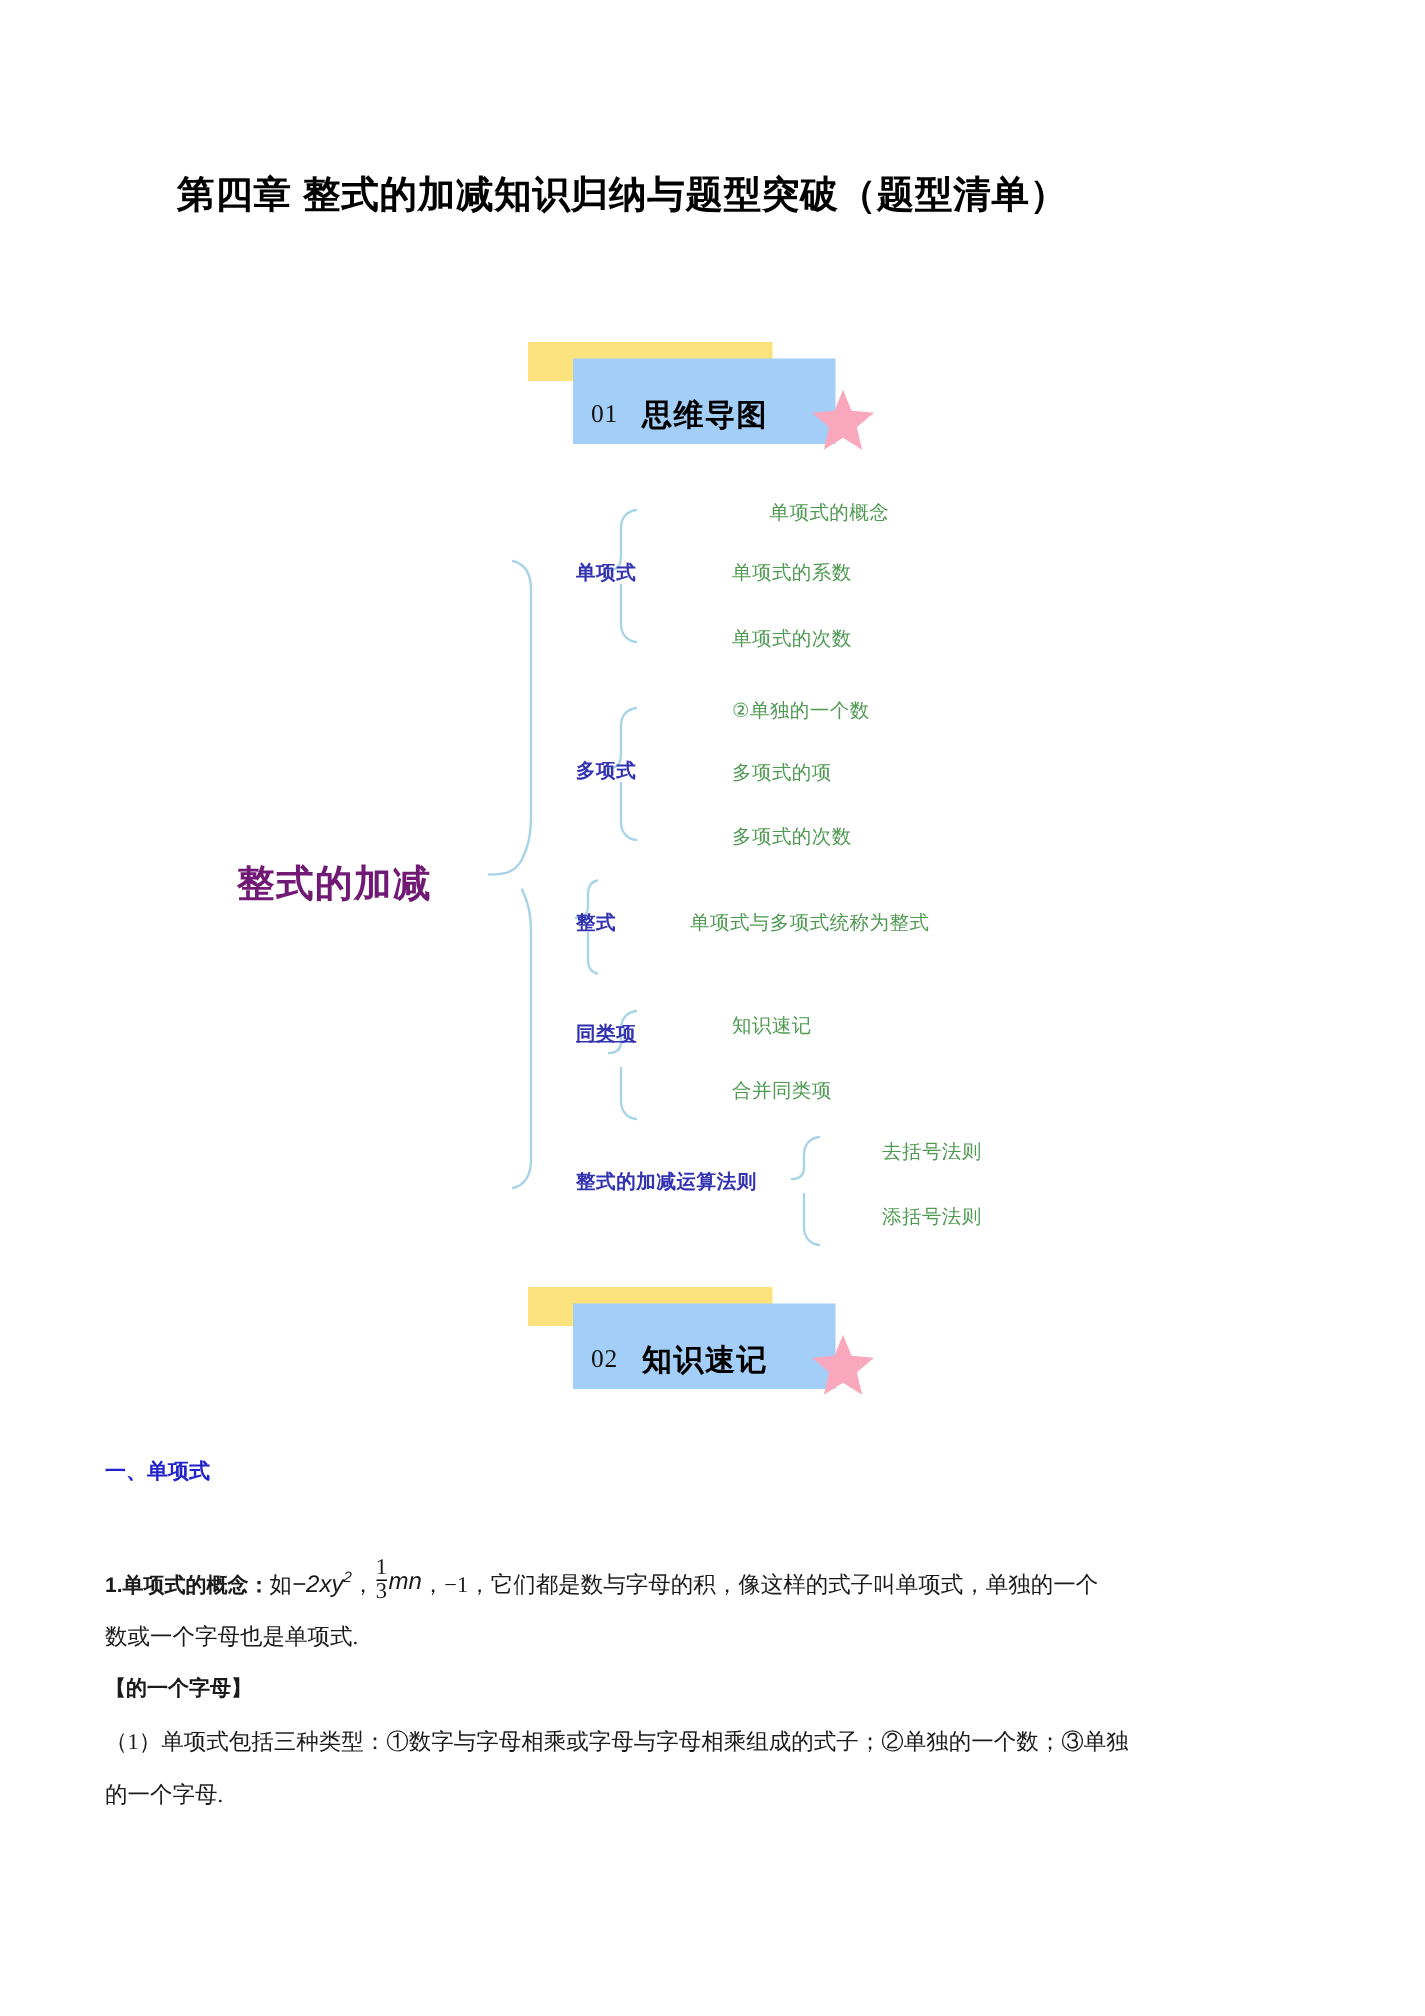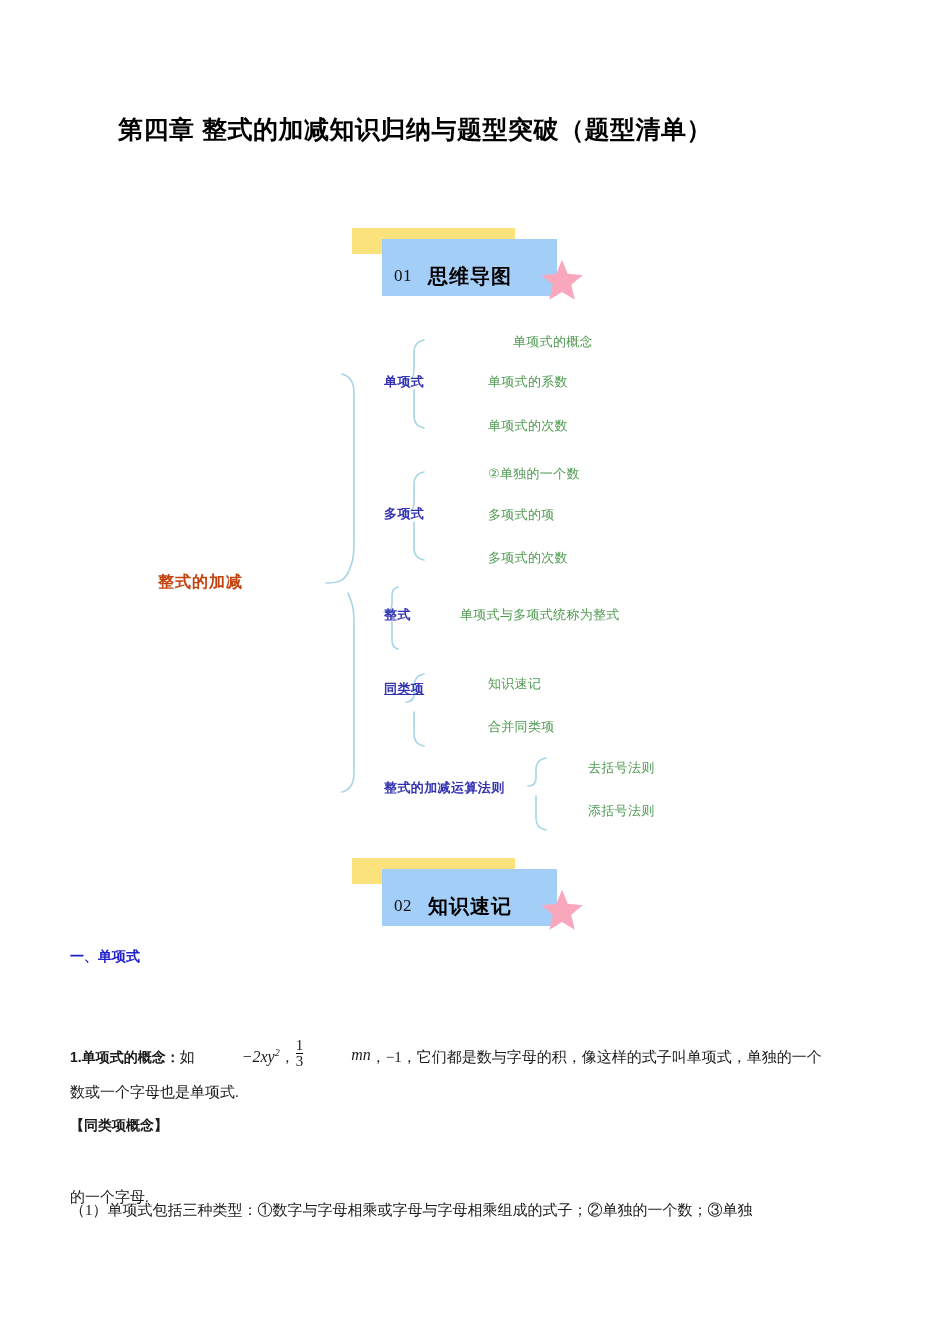--- a/index.html
+++ b/index.html
@@ -92,23 +92,23 @@
     width: 720px;
     height: 530px;
   }
   #mindmap svg { position: absolute; left: 0; top: 0; }
   .mm-node {
     position: absolute;
     white-space: nowrap;
     font-family: "Liberation Sans", "DejaVu Sans", sans-serif;
   }
   .mm-root {
-    font-size: 16px;
-    font-weight: bold;
-    color: #c2410c;
+    font-size: 25px;
+    font-weight: bold;
+    color: #701a75;
     letter-spacing: 1px;
   }
   .mm-branch {
     font-size: 13px;
     font-weight: bold;
     color: #3333B2;
     letter-spacing: 0.4px;
   }
   .mm-leaf {
     font-size: 13px;
@@ -134,24 +134,23 @@
     color: #1a1a1a;
     white-space: nowrap;
     line-height: 1;
   }
   .b-bold {
     font-family: "Liberation Sans", "DejaVu Sans", sans-serif;
     font-weight: bold;
     font-size: 14px;
   }
   .mathit {
-    font-family: Liberation Serif, serif;
+    font-family: Liberation Sans, sans-serif;
     font-style: italic;
     font-size: 16px;
-    padding-left: 47px;
   }
   .sup {
     font-size: 10px;
     vertical-align: super;
     font-style: italic;
   }
   .frac {
     display: inline-block;
     vertical-align: -0.42em;
     text-align: center;
@@ -235,25 +234,25 @@
   <div class="band-blue"></div>
   <div class="star">
     <svg viewBox="0 0 100 100" width="44" height="44" aria-hidden="true">
       <path d="M50 4 L63 36 L97 39 L71 61 L79 95 L50 77 L21 95 L29 61 L3 39 L37 36 Z" fill="#F9A7BD" stroke="none" stroke-linejoin="round"></path>
     </svg>
   </div>
   <div class="banner-num">02</div>
   <div class="banner-label">知识速记</div>
 </div>
 
-<div class="sec-head" style="top:948px;font-family:Liberation Serif, serif;">一、单项式</div>
+<div class="sec-head" style="top:972px;font-family:Liberation Serif, serif;">一、单项式</div>
 
 <div class="body-line" style="top:1040px;">
   <span class="b-bold">1.单项式的概念：</span><span>如</span><span class="mathit"><span>−2xy</span><span class="sup">2</span></span><span>，</span><span class="frac-wrap"><span class="frac"><span class="num">1</span><span class="den">3</span></span><span class="mathit">mn</span></span><span>，</span><span>−1</span><span>，它们都是数与字母的积，像这样的式子叫单项式，单独的一个</span>
 </div>
 
 <div class="body-line" style="top:1085px;">数或一个字母也是单项式.</div>
 
-<div class="body-line b-bold" style="top:1118px;">【同类项概念】</div>
-
-<div class="body-line" style="top:1203px;text-align:right;">（1）单项式包括三种类型：①数字与字母相乘或字母与字母相乘组成的式子；②单独的一个数；③单独</div>
+<div class="body-line b-bold" style="top:1118px;">【的一个字母】</div>
+
+<div class="body-line" style="top:1155px;text-align:right;">（1）单项式包括三种类型：①数字与字母相乘或字母与字母相乘组成的式子；②单独的一个数；③单独</div>
 
 <div class="body-line" style="top:1190px;">的一个字母.</div>
 
 </body></html>

